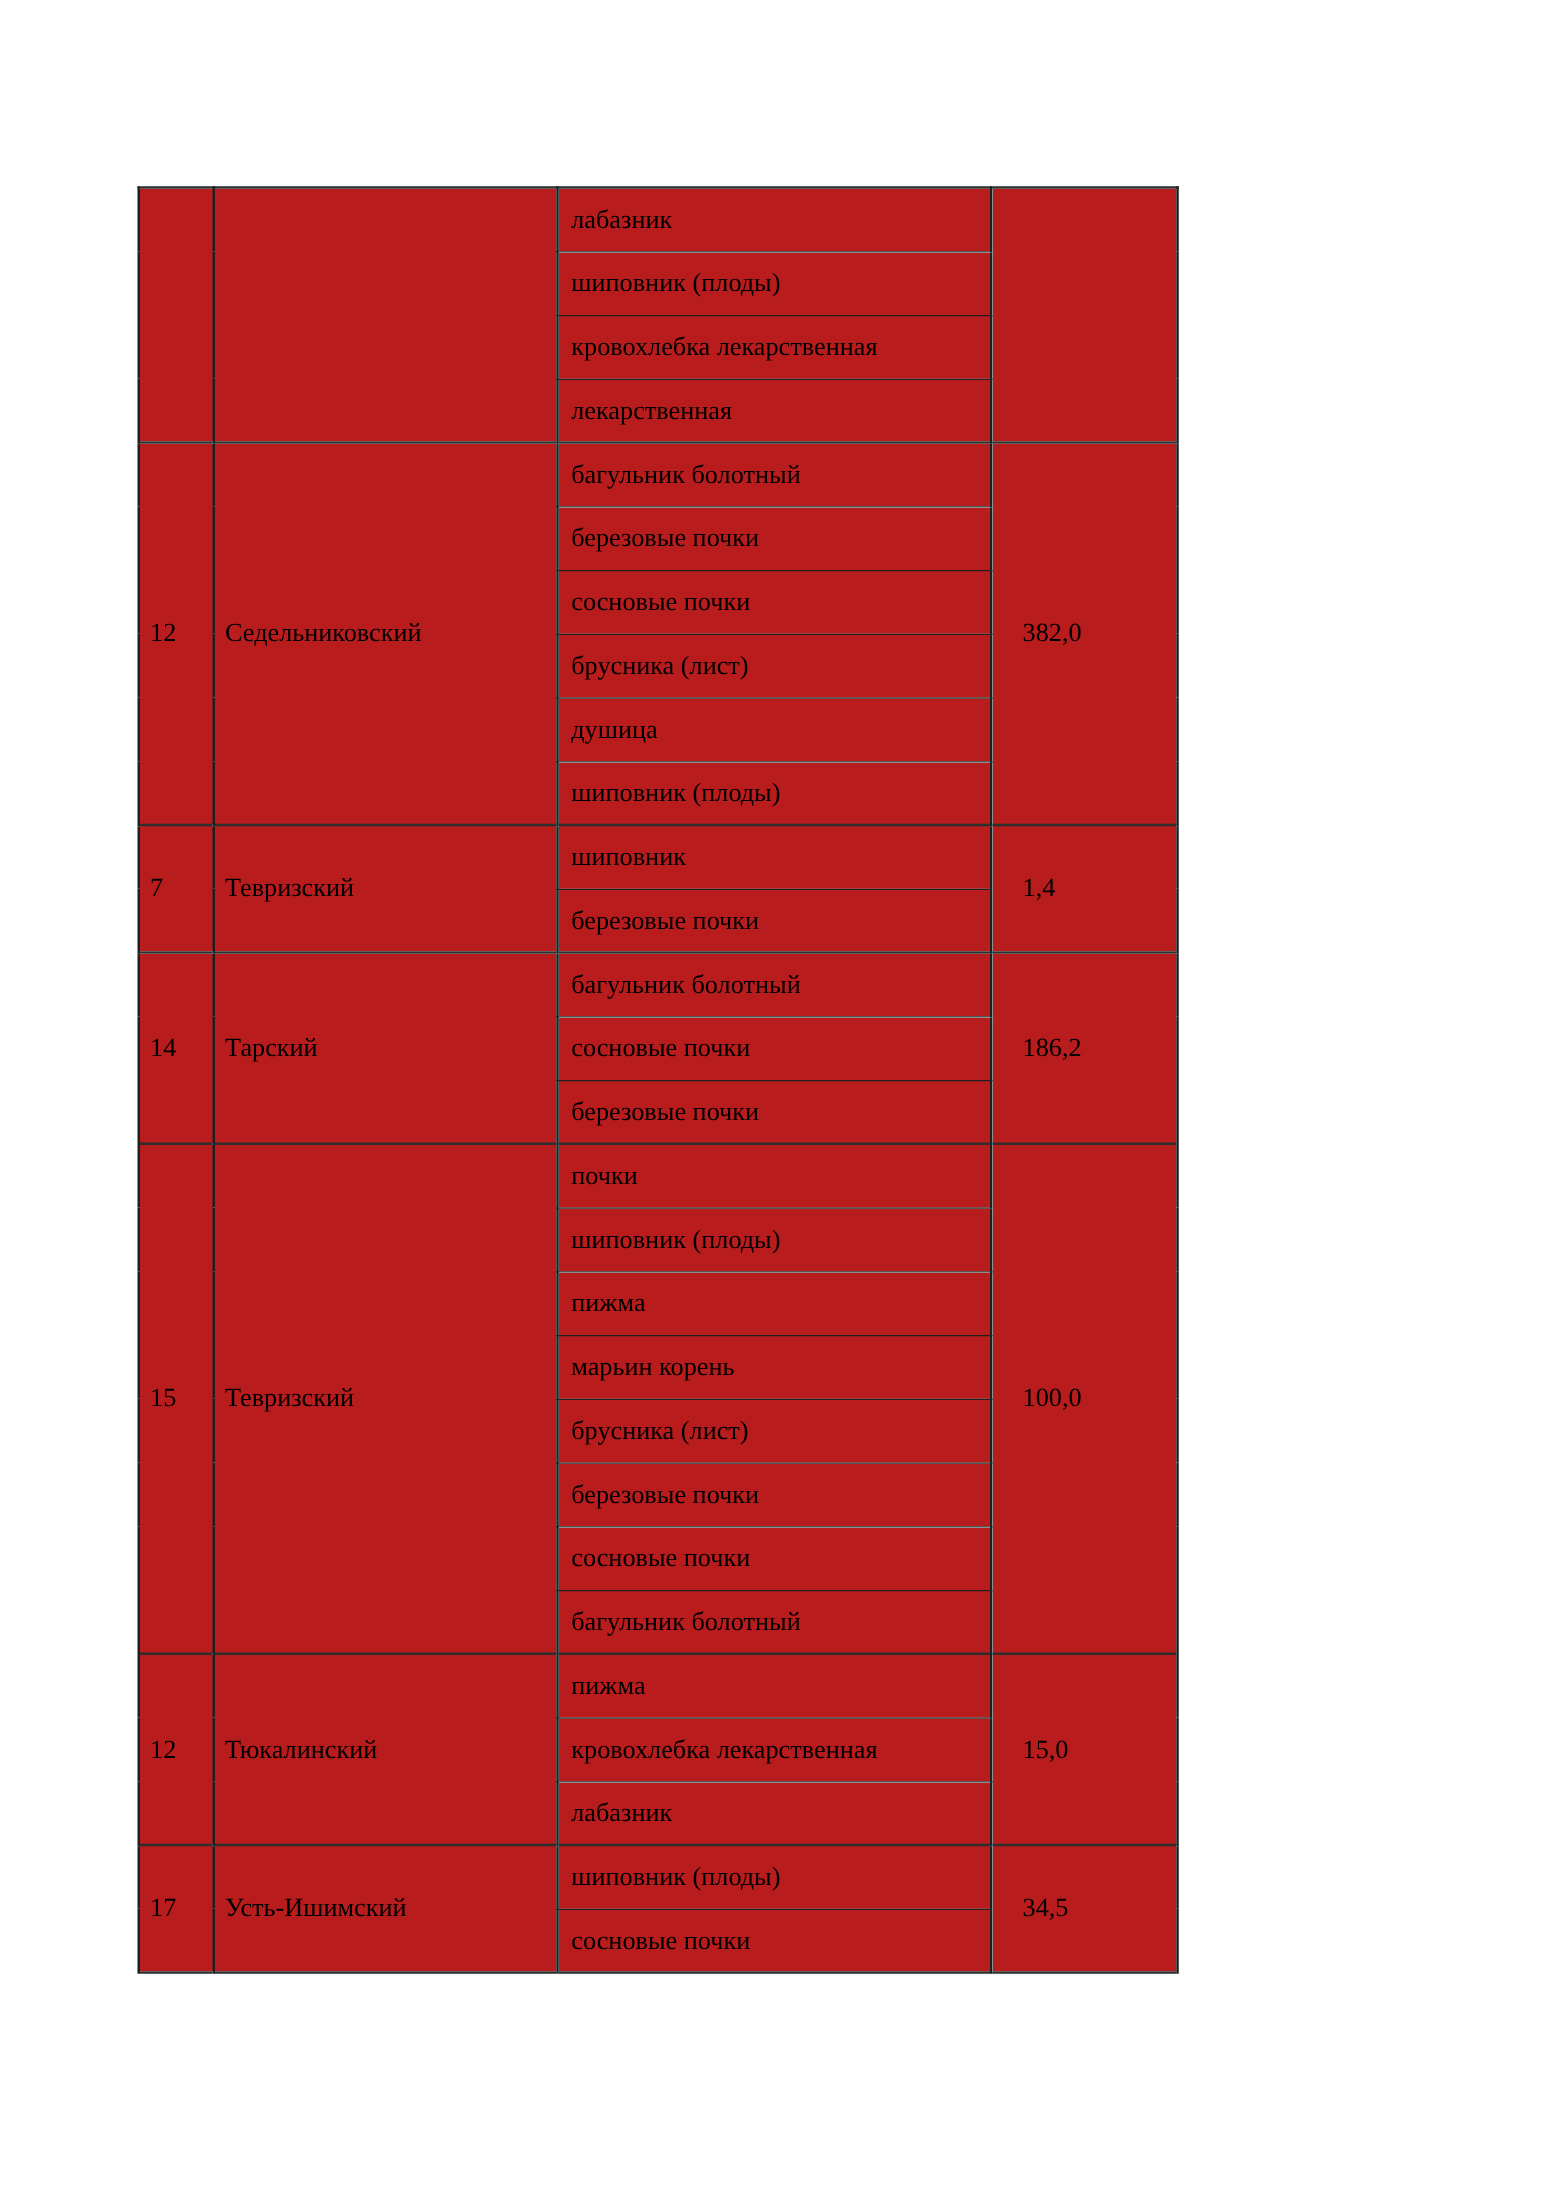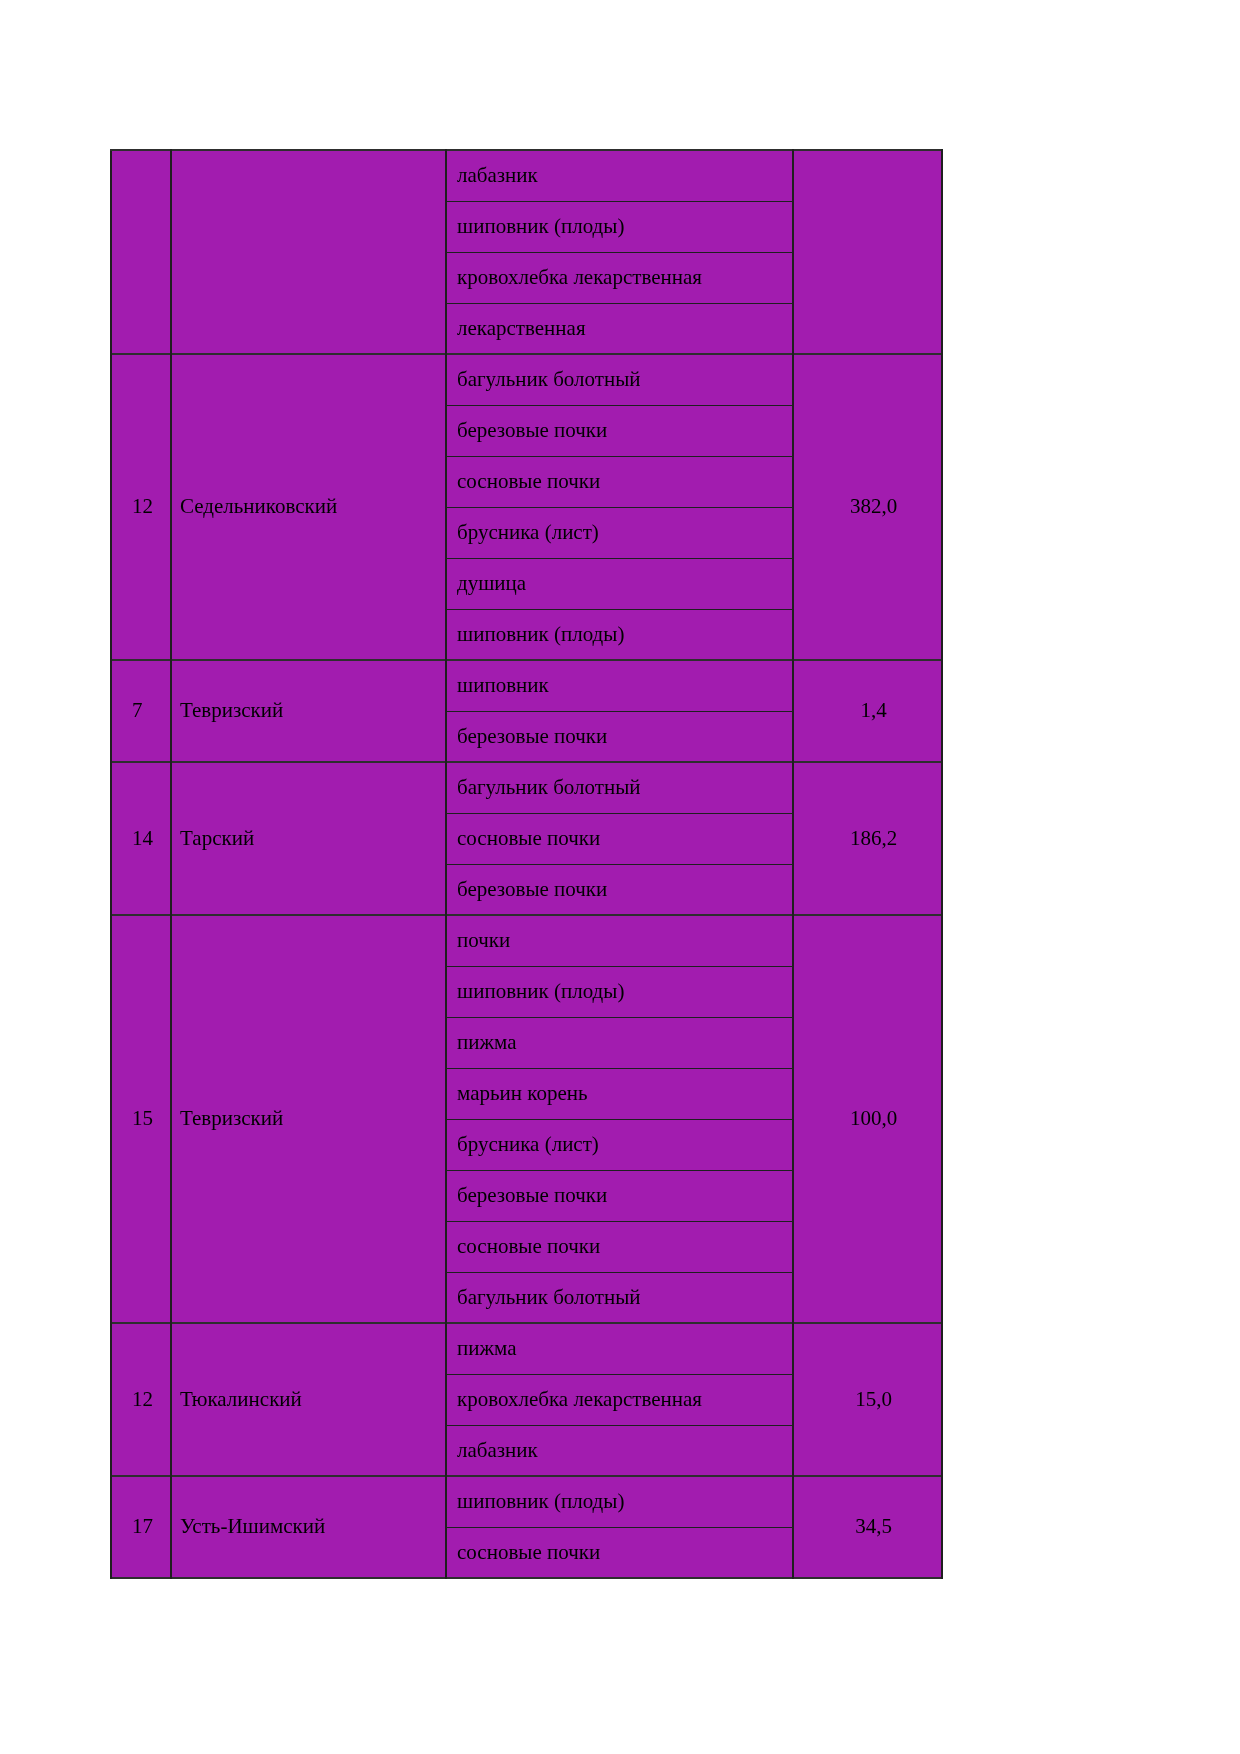--- a/index.html
+++ b/index.html
@@ -26,27 +26,27 @@
     vertical-align: middle;
     font-size: 21px;
     line-height: 1.1;
     color: #000000;
     border-top: 1px solid #1f1f1f;
     border-bottom: 1px solid #1f1f1f;
     border-left: 2px solid #1f1f1f;
     border-right: 2px solid #1f1f1f;
     white-space: nowrap;
     overflow: hidden;
-    background: #a21caf;
+    background: #b91c1c;
   }
   table.doc-table tr.sec-start td { border-top: 2px solid #2e2e2e; }
-  td.num-cell      { padding-left: 20px;  }
+  td.num-cell      { padding-left: 8px;  }
   td.district-cell { padding-left: 8px; margin-top: 47px;  }
   td.plant-cell    { padding-left: 10px; }
-  td.value-cell    { padding-left: 12px; text-align: center;  }
+  td.value-cell    { padding-left: 24px;  }
 </style>
 </head>
 <body>
 
 <div class="page">
   <table class="doc-table">
     <colgroup>
       <col style="width:60px">
       <col style="width:275px">
       <col style="width:347px">

